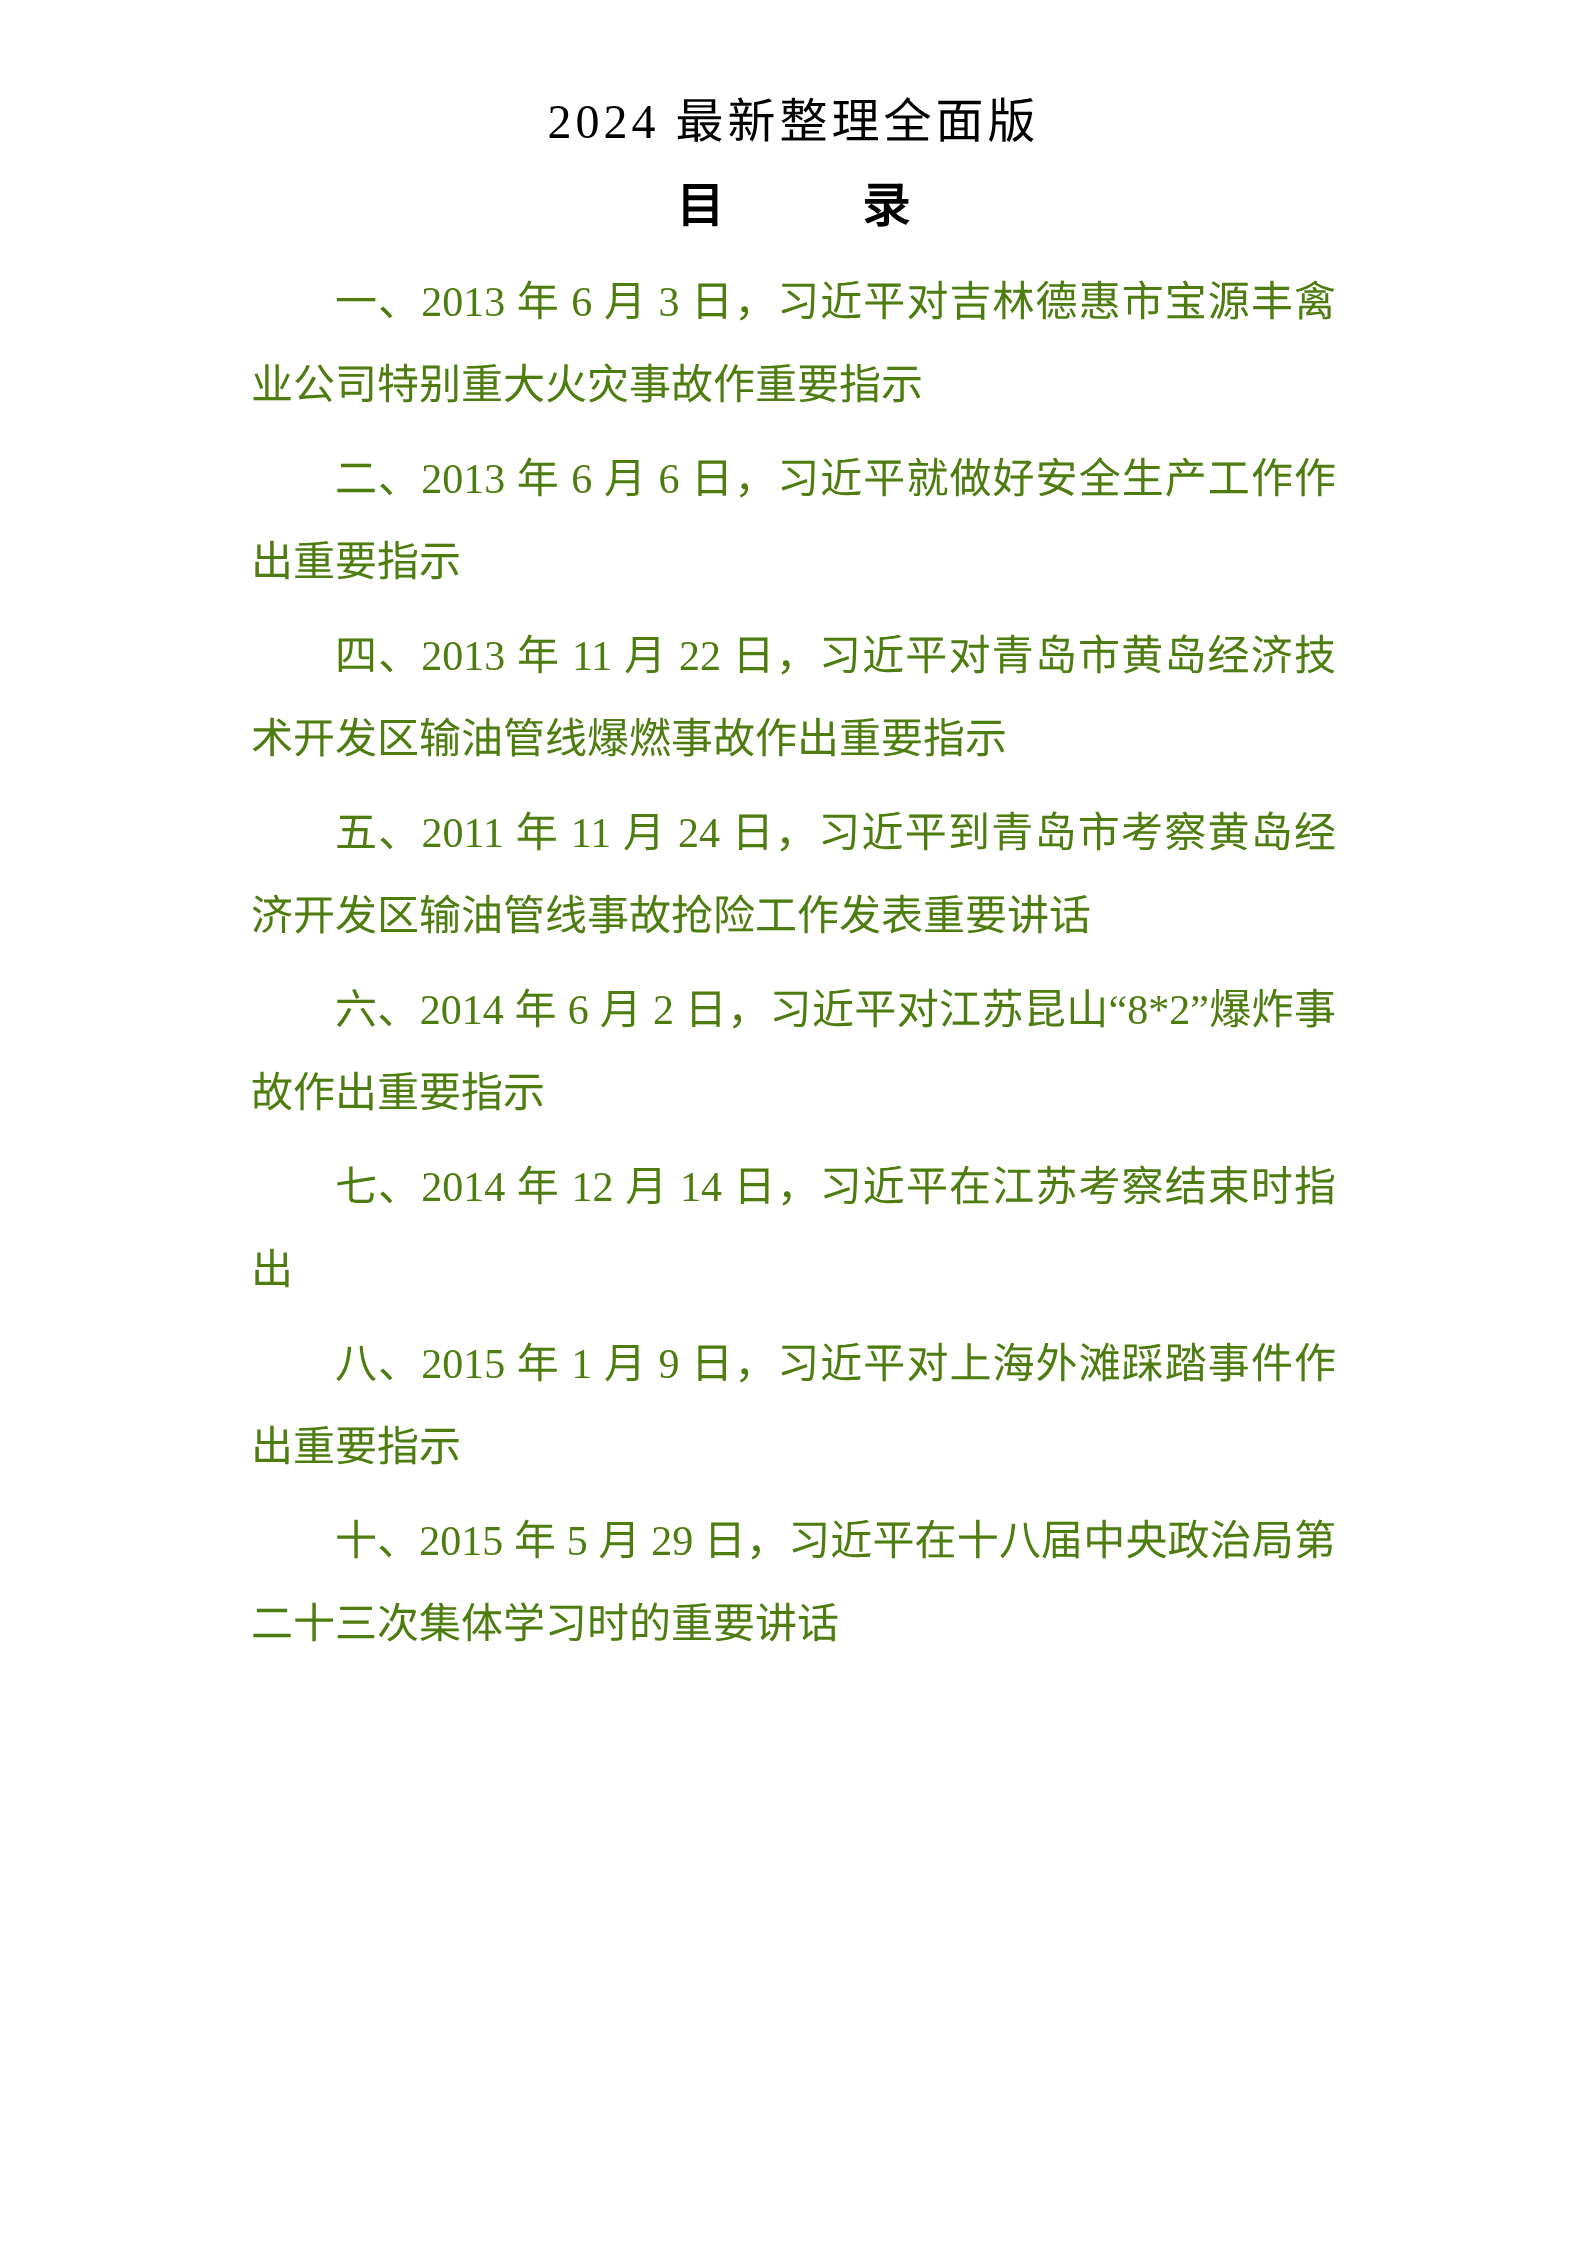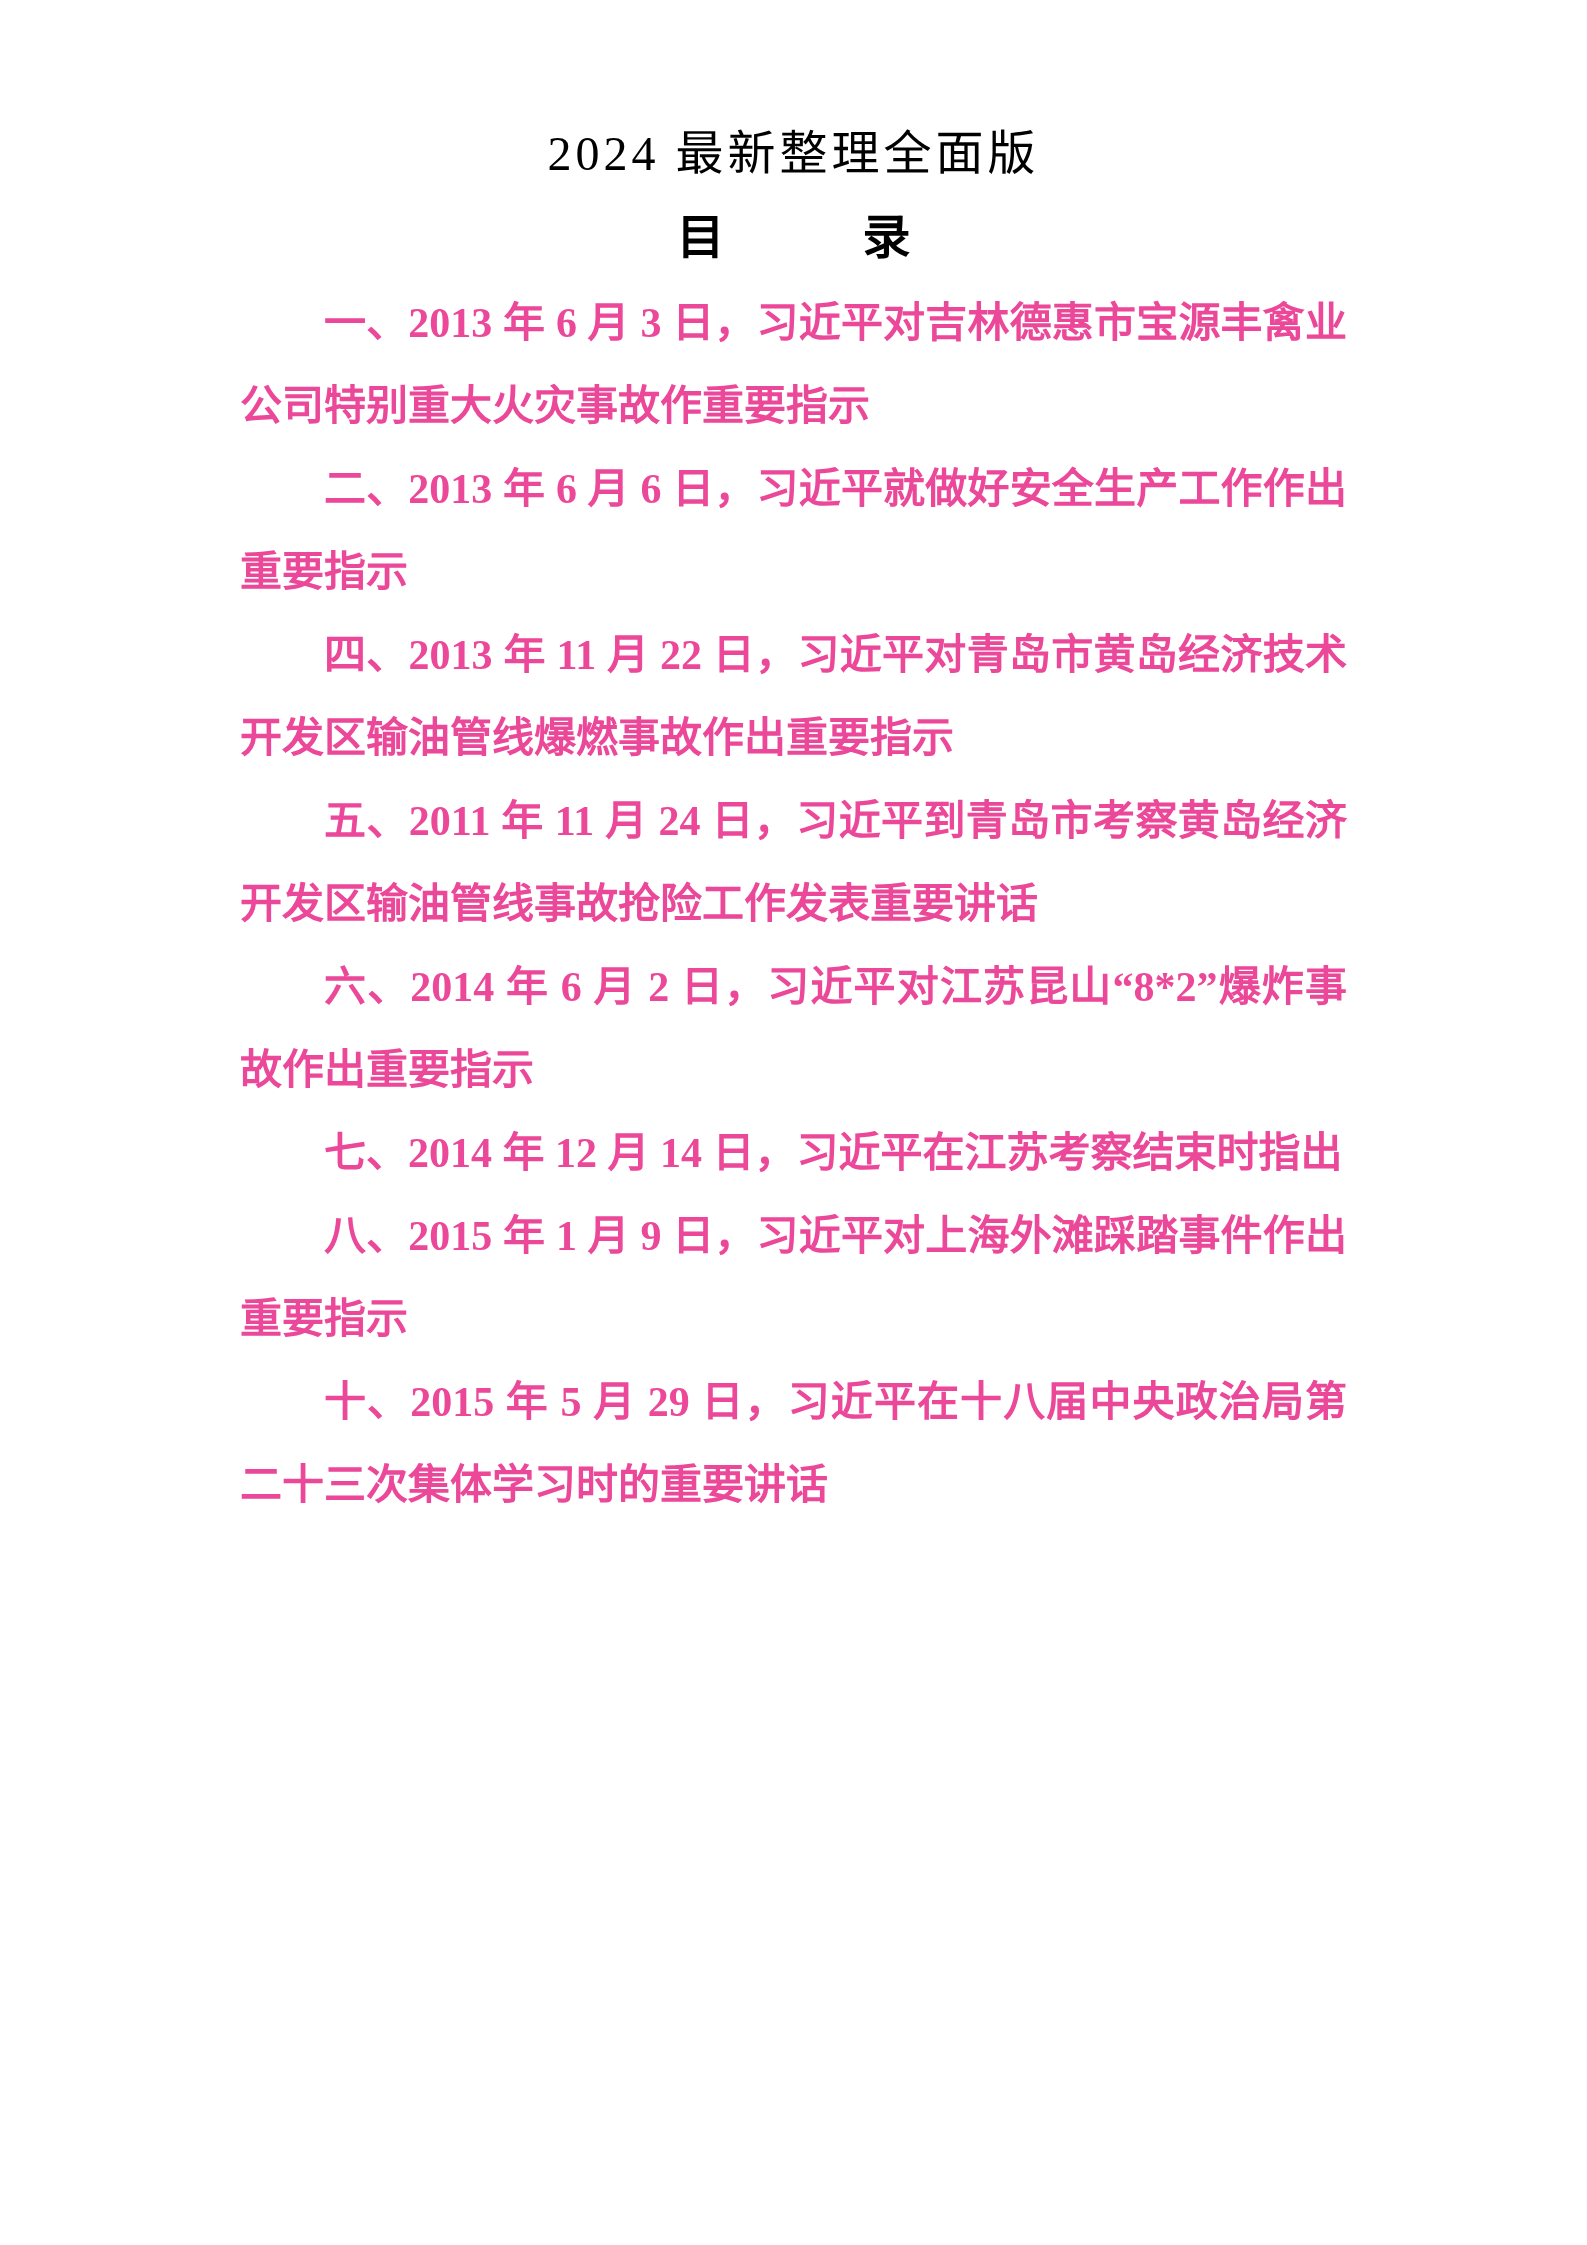--- a/index.html
+++ b/index.html
@@ -8,21 +8,21 @@
     background: #ffffff;
   }
   .page {
     position: relative;
     width: 1587px;
     height: 2245px;
     margin: 0 auto;
     background: #ffffff;
     color: #000000;
     box-sizing: border-box;
-    padding: 114px 240px 0 240px;
+    padding: 82px 240px 0 240px;
     overflow: hidden;
     font-family: "Liberation Serif", "DejaVu Serif", serif;
   }
   .edition-line {
     margin: 0;
     text-align: center;
     font-family: "Liberation Serif", "DejaVu Serif", serif;
     font-weight: 400;
     font-size: 48px;
     line-height: 80px;
@@ -47,30 +47,29 @@
     line-height: 88px;
     letter-spacing: 14px;
     text-indent: 14px; 
     white-space: nowrap;
   }
   .toc-list {
     margin: 0;
     padding: 0;
   }
   .toc-entry {
-    margin: 0;
+    margin: 11px;
     padding: 0;
     font-family: "Liberation Serif", "DejaVu Serif", serif;
     font-size: 42px;
     line-height: 83px;
     text-indent: 84px;           
     text-align: justify;
     text-justify: inter-ideograph;
-    color: #ec4899;
-    font-weight: bold;
+    color: #4d7c0f;
   }
 </style>
 </head>
 <body>
 
 <div class="page">
 
   <p class="edition-line">2024 最新整理全面版</p>
 
 

